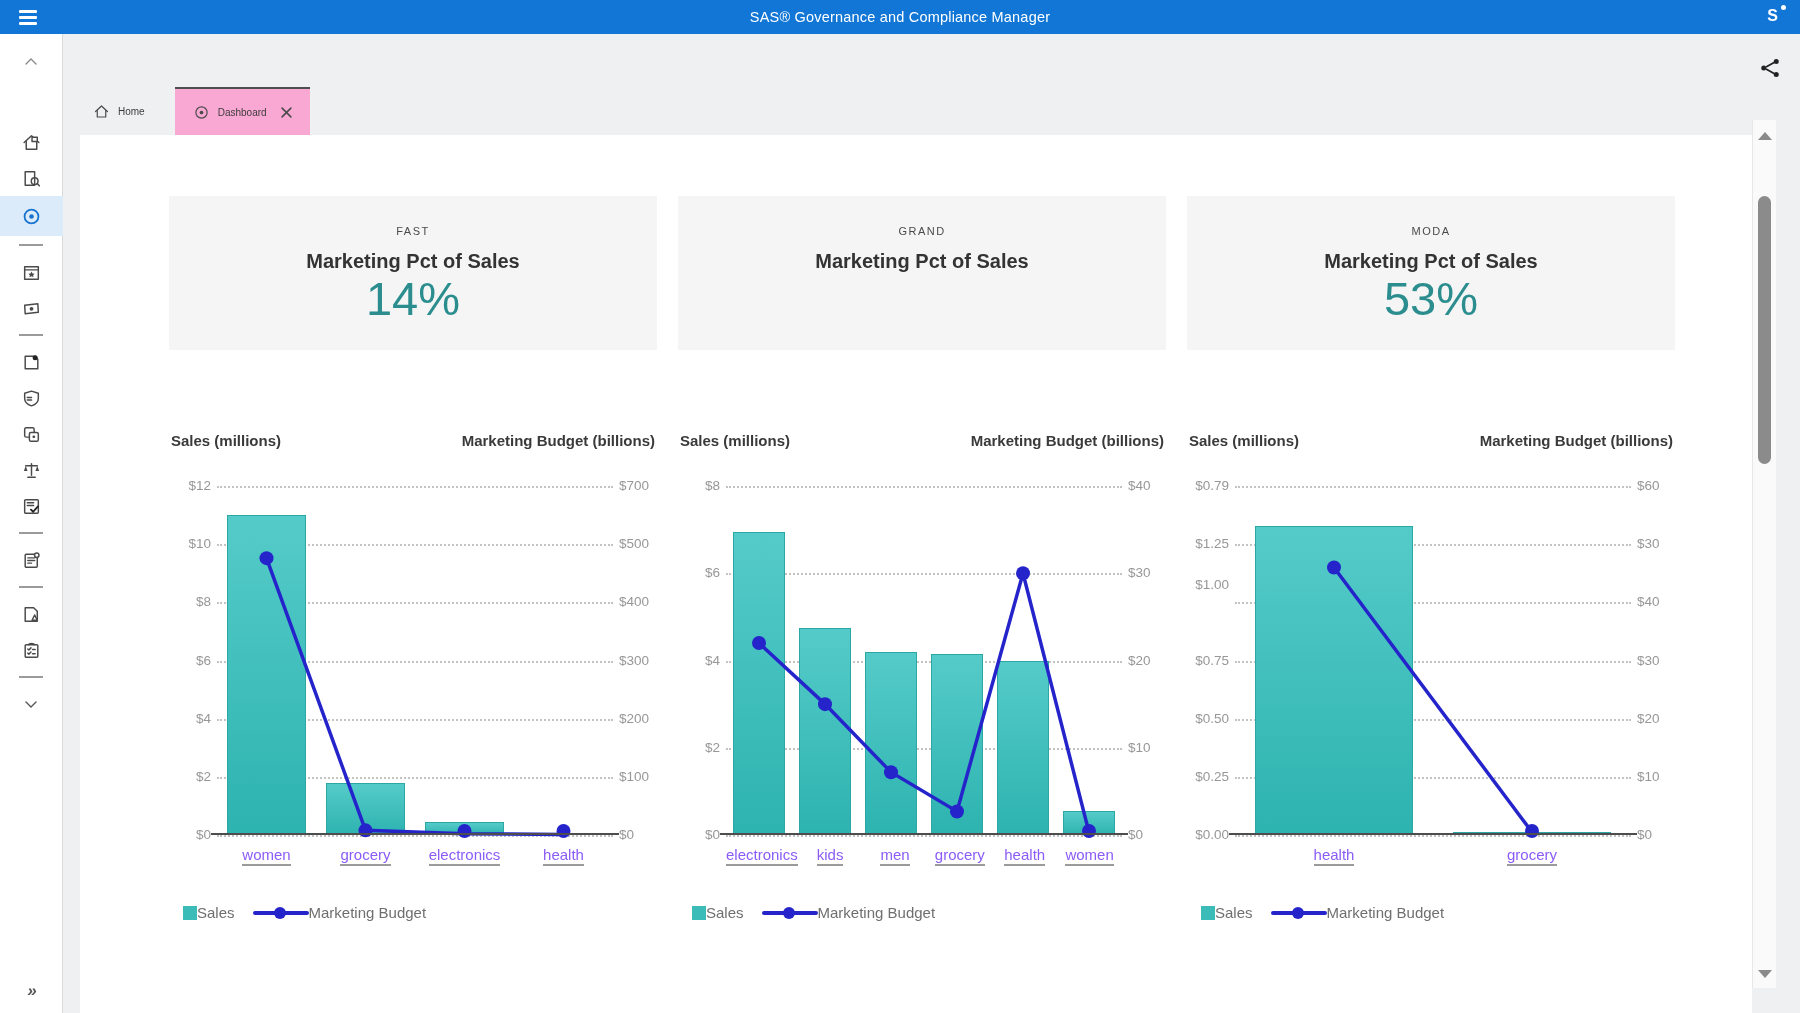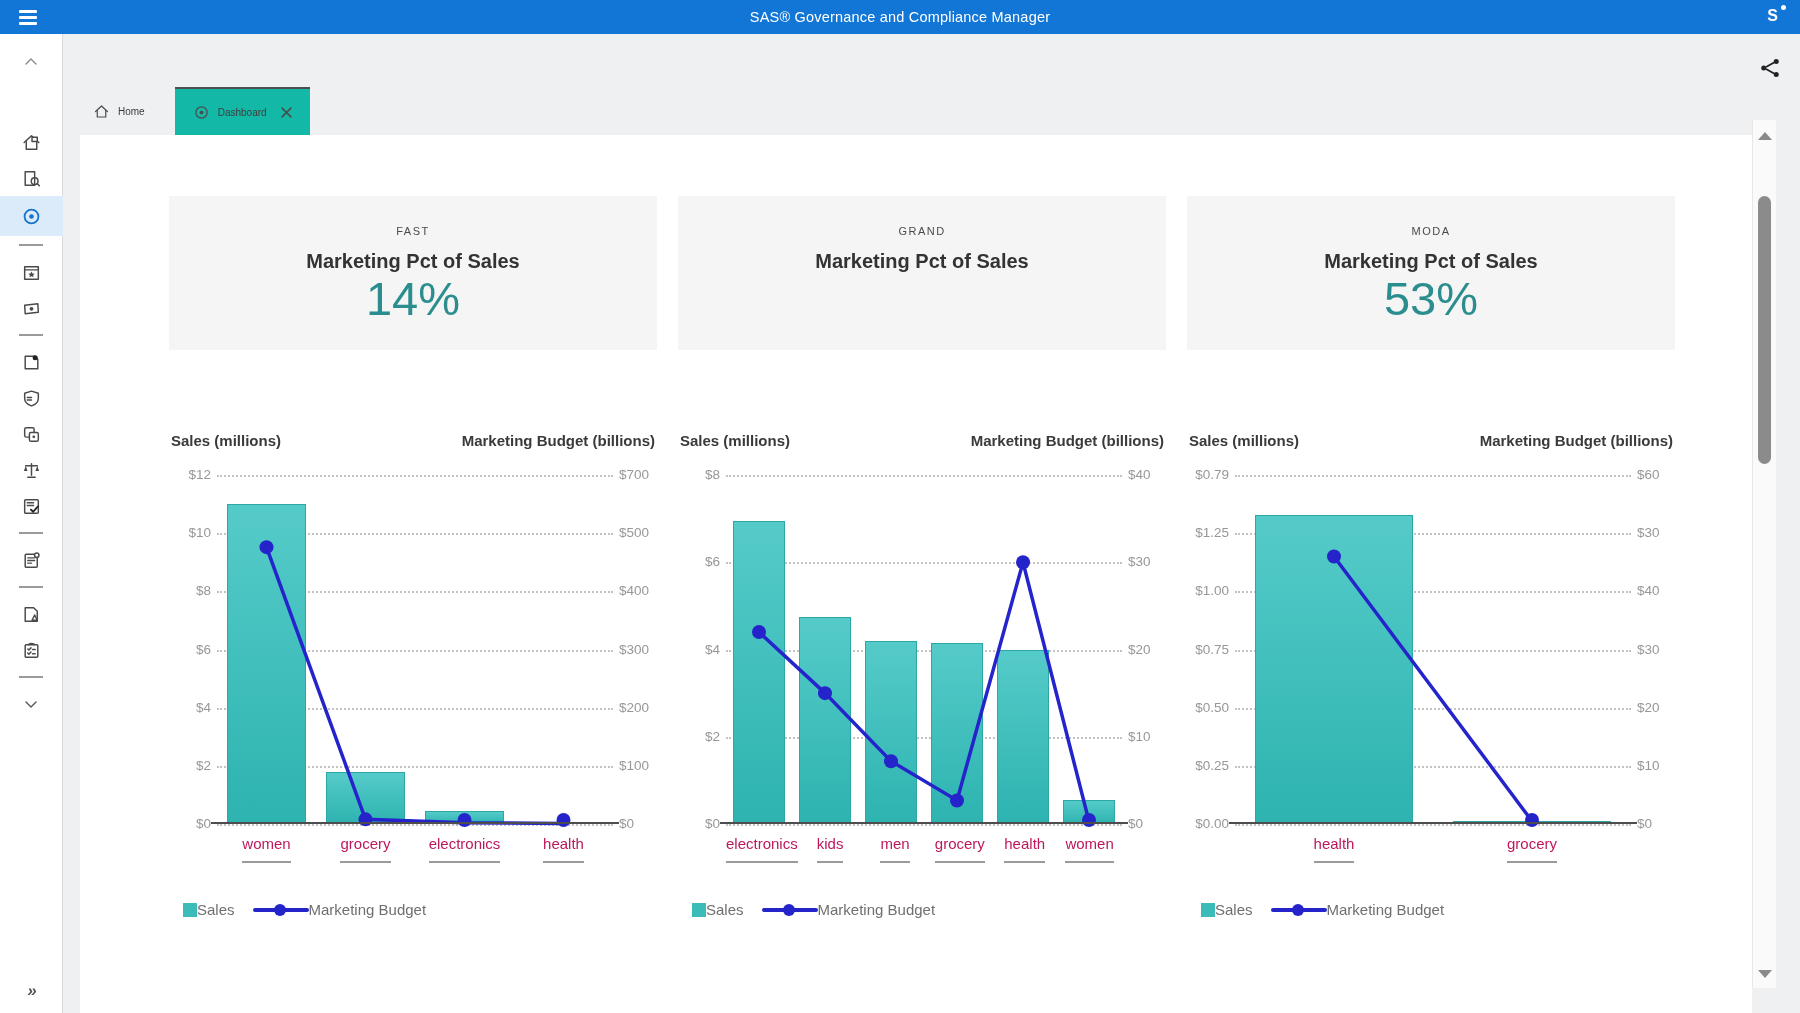--- a/index.html
+++ b/index.html
@@ -34,21 +34,21 @@
 
   
   .main { position:absolute; left:63px; top:34px; right:0; bottom:0; background:#eef0f1; }
   .share-btn { position:absolute; right:18px; top:22px; cursor:pointer; }
 
   
   .tabbar { position:absolute; left:14px; top:52px; display:flex; align-items:flex-end; height:50px; }
   .tab { height:49px; display:flex; align-items:center; gap:8px; padding:0 16px;
     font-size:10px; color:#3c3c3c; cursor:pointer; }
   .tab svg { stroke:#4a4a4a; fill:none; stroke-width:1.4; stroke-linecap:round; stroke-linejoin:round;}
-  .tab.active { background:#14b8a6; border-top:2px solid #4e4e4e; margin-left:14px; padding:0 18px; }
+  .tab.active { background:#f9a8d4; border-top:2px solid #4e4e4e; margin-left:14px; padding:0 18px; }
   .tab-close { margin-left:6px; display:flex; cursor:pointer; }
 
   
   .panel { position:absolute; left:17px; top:101px; width:1672px; height:889px;
     background:#fff; }
 
   
   .vscroll { position:absolute; right:24px; top:86px; width:24px; height:868px;
     background:#fafafa; border-left:1px solid #e7e7e7; }
   .scroll-arrow-up, .scroll-arrow-down { position:absolute; left:5px; width:0; height:0;
@@ -63,38 +63,38 @@
   .kpi-card { width:488px; height:154px; background:#f5f5f6; text-align:center; padding-top:29px; }
   .kpi-brand { font-size:11px; color:#4a4a4a; letter-spacing:1.5px; }
   .kpi-metric { font-size:20px; font-weight:bold; color:#333; margin-top:13px; }
   .kpi-value { font-size:47px; color:#2b8d8d; margin-top:1px; line-height:1.05; }
 
   
   .charts-row { position:absolute; left:89px; top:297px; display:flex; gap:21px; }
   .chart { width:488px; }
   .axis-titles { display:flex; justify-content:space-between; font-size:15px;
     font-weight:bold; color:#3a3a3a; padding:0 2px; }
-  .plot-wrap { display:flex; margin-top:26px; }
+  .plot-wrap { display:flex; margin-top:37px; }
   .yl { width:48px; position:relative; }
   .yr { width:44px; position:relative; }
   .plot { flex:1; position:relative; height:349px; }
   .tick { position:absolute; font-size:13.5px; color:#979797; line-height:1; }
   .yl .tick { right:6px; }
   .yr .tick { left:6px; }
   .gridline { position:absolute; left:0; right:0; border-top:2px dotted #c3c3c3; height:0; }
   .baseline { position:absolute; left:-6px; right:-6px; bottom:0; border-top:2px solid #4d4d4d; }
   .bars { position:absolute; left:0; right:0; top:0; bottom:0; display:flex; align-items:flex-end; }
   .slot { flex:1; display:flex; justify-content:center; align-items:flex-end; height:100%; }
   .bar { width:80%; background:linear-gradient(#55cbc9,#2db3b0);
     border:1px solid #2ba8a5; border-bottom:none; cursor:pointer; }
   .line-svg { position:absolute; left:0; top:0; overflow:visible; }
   .cats { display:flex; margin-top:11px; }
   .cat-slot { flex:1; text-align:center; }
-  .cat-label { display:inline-block; font-size:15px; color:#be185d; cursor:pointer;
-    border-bottom:2px solid #9b9b9b; padding-bottom:9px; }
+  .cat-label { display:inline-block; font-size:15px; color:#8b5cf6; cursor:pointer;
+    border-bottom:2px solid #9b9b9b; padding-bottom:1px; }
   .legend { display:flex; align-items:center; gap:0; margin:38px 0 0 14px; }
   .legend-swatch { width:14px; height:14px; background:#3cbcb9; display:inline-block; }
   .legend-label { font-size:15px; color:#6f6f6f; margin-right:18px; }
   .legend-line { width:56px; height:14px; position:relative; display:inline-block; }
   .legend-line::before { content:''; position:absolute; left:0; right:0; top:5px;
     height:4px; background:#2524cb; border-radius:2px; }
   .legend-line::after { content:''; position:absolute; left:21px; top:1px; width:12px;
     height:12px; background:#2524cb; border-radius:50%; }
 </style>
 </head>
@@ -413,21 +413,21 @@
         </div>
       <div class="chart">
           <div class="axis-titles">
             <div>Sales (millions)</div>
             <div>Marketing Budget (billions)</div>
           </div>
           <div class="plot-wrap">
             <div class="yl">
               <div class="tick" style="top: -7px;">$0.79</div>
               <div class="tick" style="top: 51px; text-align: right;">$1.25</div>
-              <div class="tick" style="top: 109px;">$1.00</div>
+              <div class="tick" style="top: 92px;">$1.00</div>
               <div class="tick" style="top: 168px;">$0.75</div>
               <div class="tick" style="top: 226px;">$0.50</div>
               <div class="tick" style="top: 284px;">$0.25</div>
               <div class="tick" style="top: 342px;">$0.00</div>
             </div>
             <div class="plot">
               <div class="gridline" style="top: 0px;"></div>
               <div class="gridline" style="top: 58px;"></div>
               <div class="gridline" style="top: 116px;"></div>
               <div class="gridline" style="top: 175px;"></div>

